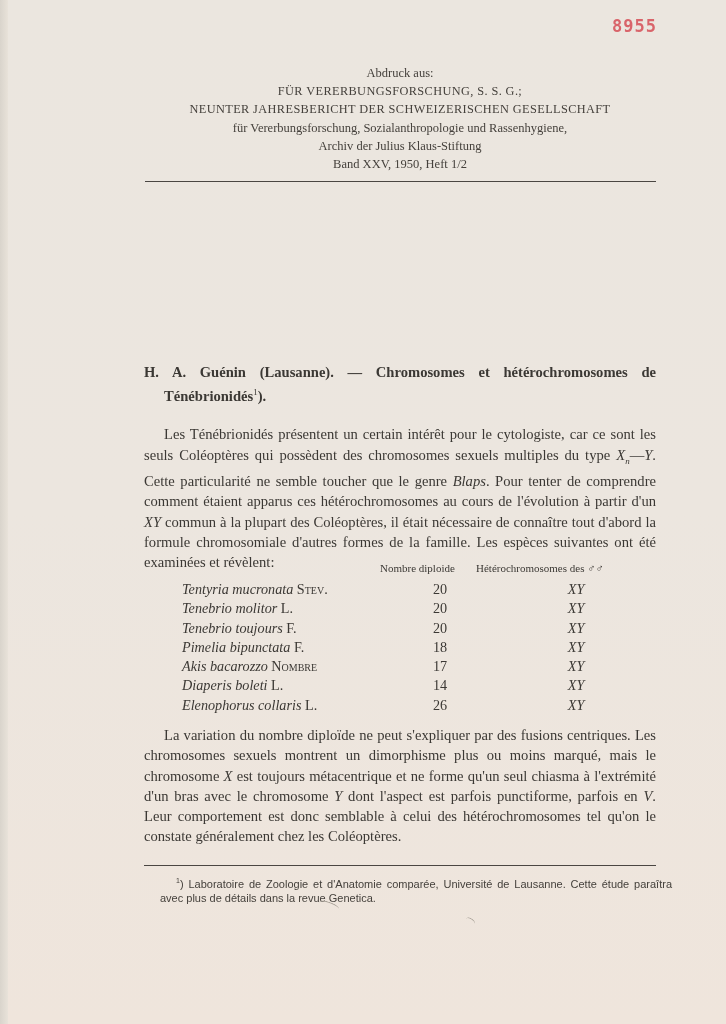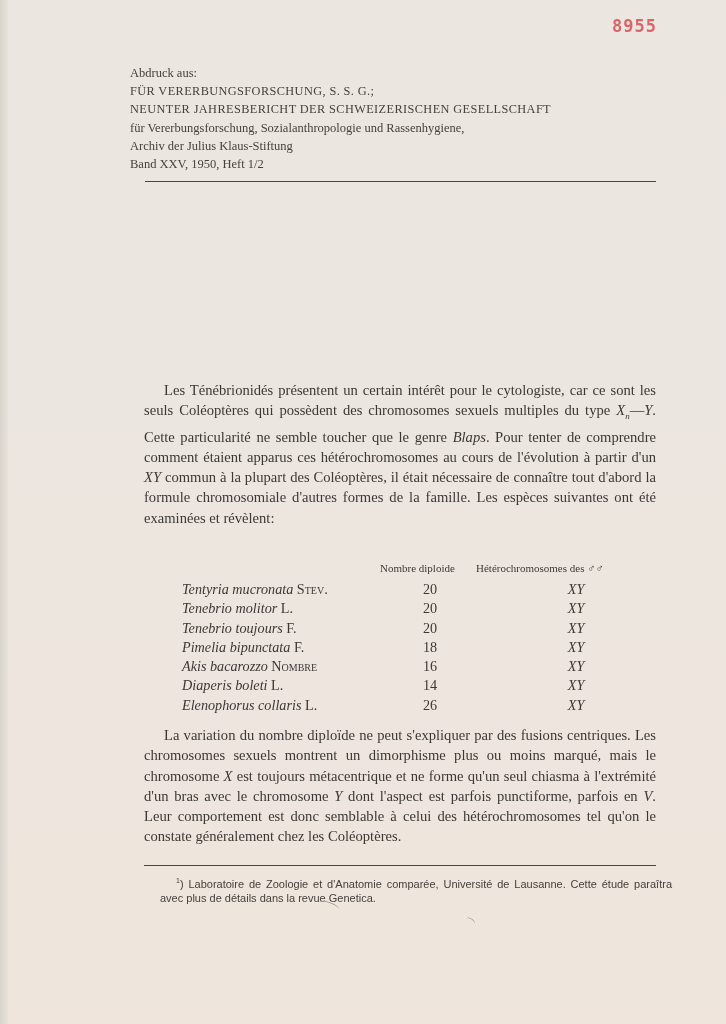--- a/index.html
+++ b/index.html
@@ -18,21 +18,21 @@
     position: absolute; left: 0; top: 0; width: 8px; height: 1024px;
     background: linear-gradient(90deg, #d9d4cc 0%, #e8e2d9 100%);
   }
   .archive-number {
     position: absolute; left: 612px; top: 16px;
     font-family: "DejaVu Sans Mono", "Liberation Mono", monospace;
     font-size: 17px; color: #d9646a; letter-spacing: 1px; font-weight: bold;
   }
   .header {
     position: absolute; left: 130px; top: 64px; width: 540px;
-    font-family: "Liberation Serif", serif;
+    text-align: center; font-family: "Liberation Serif", serif;
     font-size: 12.5px; line-height: 18.2px; color: #45413c;
   }
   .header .caps { letter-spacing: 0.4px; font-size: 12.3px; }
   .rule {
     position: absolute; height: 1px; background: #4a4642;
   }
   .article {
     position: absolute; left: 144px; top: 362px; width: 512px;
     font-family: "Liberation Serif", serif; font-size: 14.6px; line-height: 20.3px;
     color: #3b3834;
@@ -46,21 +46,21 @@
     position: absolute; left: 166px; top: 562px; width: 505px;
     font-family: "Liberation Serif", serif; color: #3b3834;
   }
   .thead { position: relative; height: 19px; font-size: 11px; }
   .thead .c2 { position: absolute; left: 214px; }
   .thead .c3 { position: absolute; left: 310px; }
   .trow { position: relative; height: 19.3px; font-size: 14.2px; }
   .trow .c1 { position: absolute; left: 16px; }
   .trow .c1 .sp { font-style: italic; }
   .trow .c1 .auth { font-variant: small-caps; }
-  .trow .c2 { position: absolute; left: 250px; width: 28px; text-align: center; }
+  .trow .c2 { position: absolute; left: 260px; width: 28px; text-align: center; }
   .trow .c3 { position: absolute; left: 395px; width: 30px; text-align: center; font-style: italic; }
   .article2 {
     position: absolute; left: 144px; top: 725px; width: 512px;
     font-family: "Liberation Serif", serif; font-size: 14.6px; line-height: 20.3px;
     color: #3b3834; text-align: justify;
   }
   .footnote {
     position: absolute; left: 160px; top: 874px; width: 512px;
     font-family: Liberation Sans, sans-serif; font-size: 11px; line-height: 14px;
     color: #45413c; text-align: justify;
@@ -81,20 +81,21 @@
   <div>Abdruck aus:</div>
   <div class="caps">FÜR VERERBUNGSFORSCHUNG, S. S. G.;</div>
   <div class="caps">NEUNTER JAHRESBERICHT DER SCHWEIZERISCHEN GESELLSCHAFT</div>
   <div>für Vererbungsforschung, Sozialanthropologie und Rassenhygiene,</div>
   <div>Archiv der Julius Klaus-Stiftung</div>
   <div>Band XXV, 1950, Heft 1/2</div>
 </div>
 <div class="rule" style="left:145px; top:181px; width:511px;"></div>
 
 <div class="article">
+  <p class="title"><span>H. A. Guénin (Lausanne). — Chromosomes et hétérochromosomes de Ténébrionidés</span><sup>1</sup><span>).</span></p>
   <p class="para"><span>Les Ténébrionidés présentent un certain intérêt pour le cytologiste, car ce sont les seuls Coléoptères qui possèdent des chromosomes sexuels multiples du type </span><i>X</i><sub style="font-size:9px;font-style:italic">n</sub><span>—</span><i>Y</i><span>. Cette particularité ne semble toucher que le genre </span><i>Blaps</i><span>. Pour tenter de comprendre comment étaient apparus ces hétérochromosomes au cours de l'évolution à partir d'un </span><i>XY</i><span> commun à la plupart des Coléoptères, il était nécessaire de connaître tout d'abord la formule chromosomiale d'autres formes de la famille. Les espèces suivantes ont été examinées et révèlent:</span></p>
 </div>
 
 <div class="table">
   <div class="thead">
     <span class="c2">Nombre diploide</span>
     <span class="c3">Hétérochromosomes des ♂♂</span>
   </div>
   <div id="table-rows">
       <div class="trow">
@@ -112,21 +113,21 @@
         <span class="c2">20</span>
         <span class="c3">XY</span>
       </div>
       <div class="trow">
         <span class="c1"><span class="sp">Pimelia bipunctata</span> <span class="auth">F.</span></span>
         <span class="c2">18</span>
         <span class="c3">XY</span>
       </div>
       <div class="trow">
         <span class="c1"><span class="sp">Akis bacarozzo</span> <span class="auth">Nombre</span></span>
-        <span class="c2">16</span>
+        <span class="c2">17</span>
         <span class="c3">XY</span>
       </div>
       <div class="trow">
         <span class="c1"><span class="sp">Diaperis boleti</span> <span class="auth">L.</span></span>
         <span class="c2">14</span>
         <span class="c3">XY</span>
       </div>
       <div class="trow">
         <span class="c1"><span class="sp">Elenophorus collaris</span> <span class="auth">L.</span></span>
         <span class="c2">26</span>

